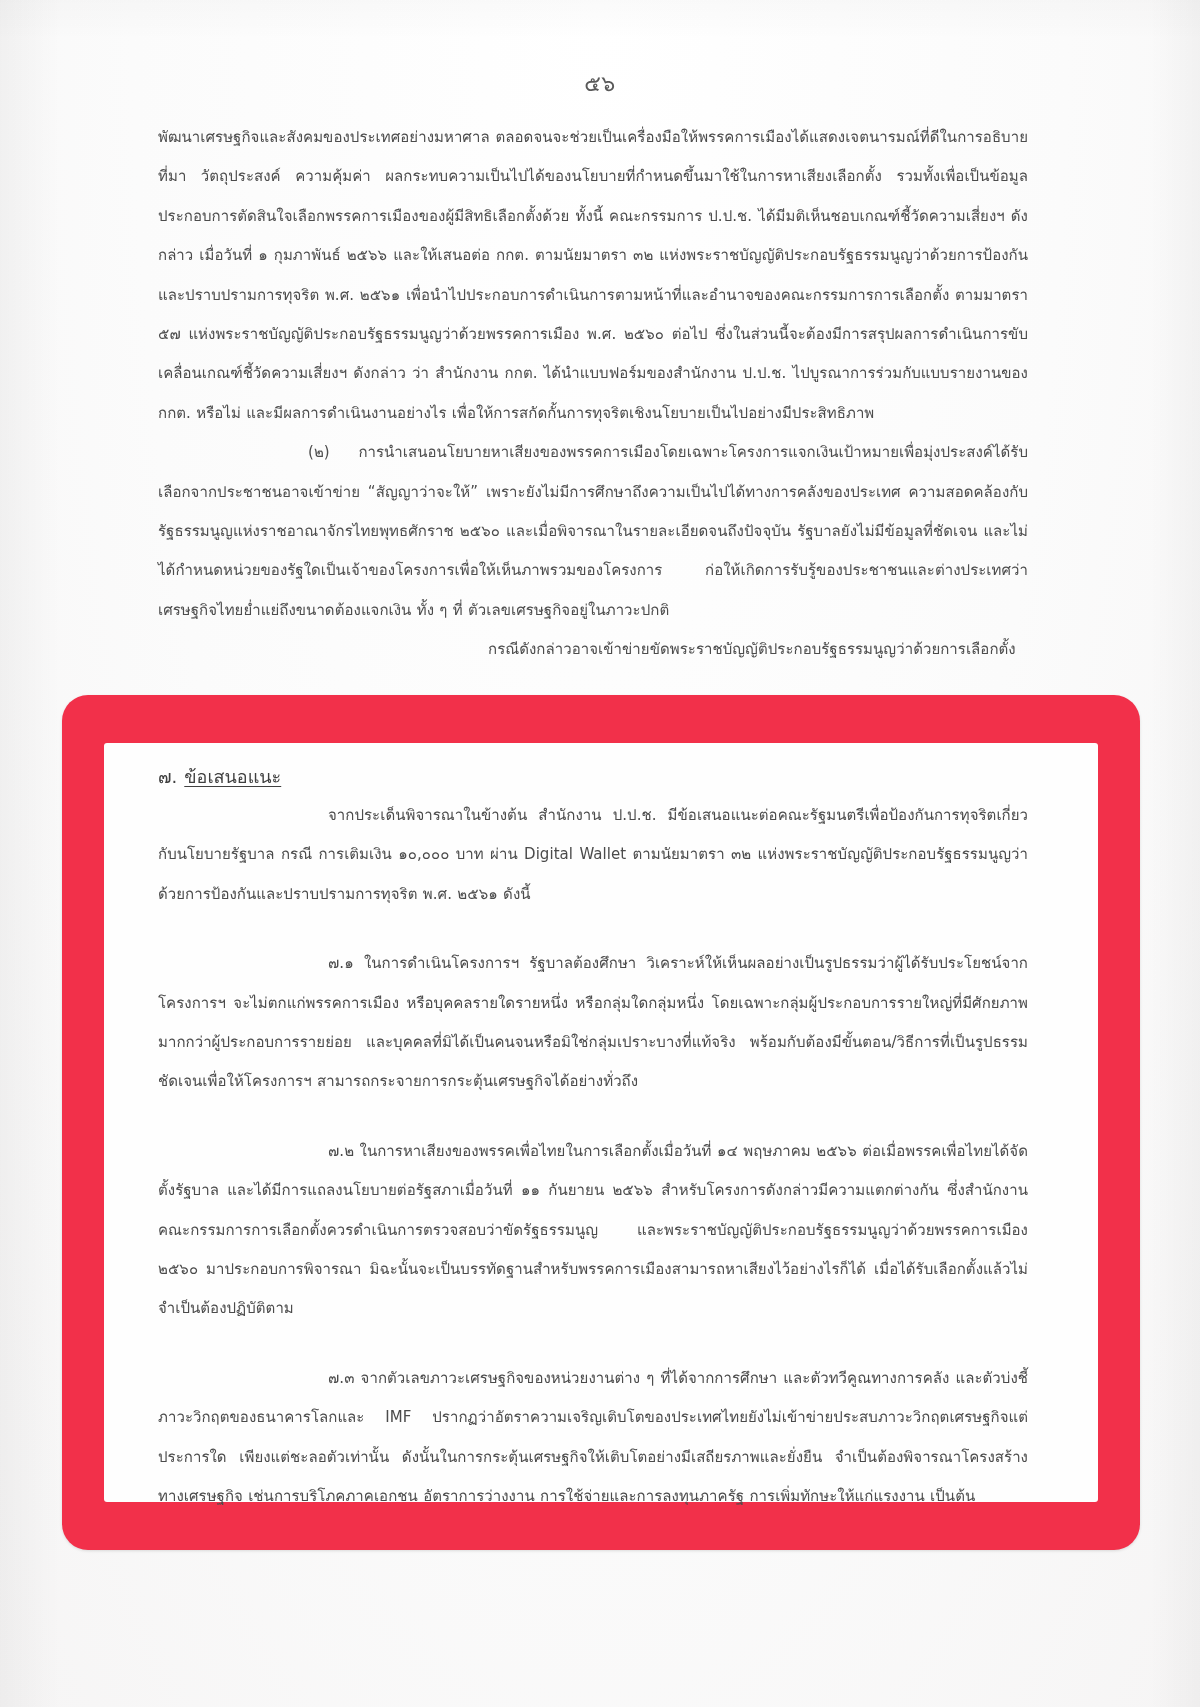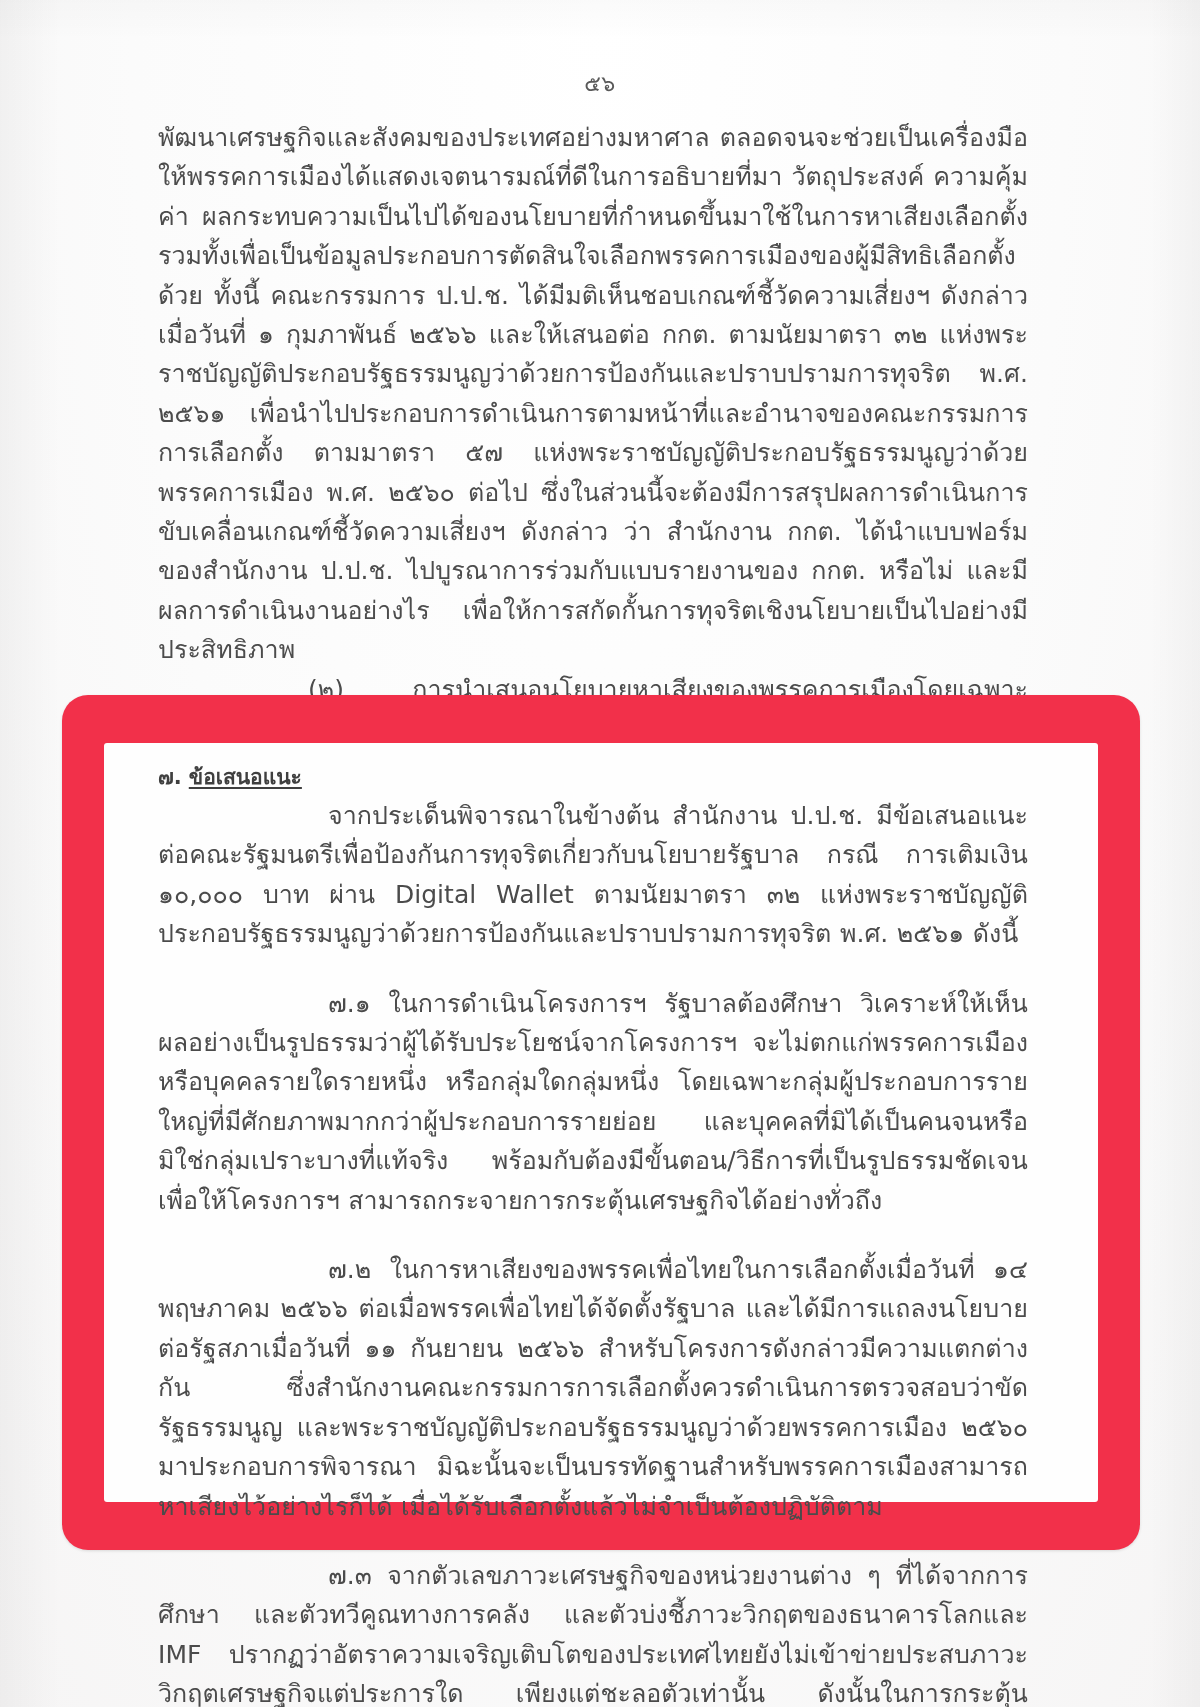--- a/index.html
+++ b/index.html
@@ -51,21 +51,21 @@
 
   
   .doc-body {
     position: absolute;
     left: 158px;
     top: 118px;
     width: 870px;
   }
   .para {
     margin: 0 0 0 0;
-    font-size: 25px;
+    font-size: 15px;
     line-height: 39.4px;
     color: #4c4c4c;
     text-align: justify;
     text-justify: inter-word;
     letter-spacing: 0.05px;
     word-spacing: 0.5px;
   }
   .para.indent {
     text-indent: 170px;
   }
@@ -101,24 +101,24 @@
 
   
   .framed-body {
     position: absolute;
     left: 158px;
     top: 760px;
     width: 870px;
     z-index: 5;
   }
   .section-heading {
-    font-size: 21px;
+    font-size: 18px;
     line-height: 34px;
     color: #3f3f3f;
-    font-weight: bold;
+    font-weight: normal;
     margin: 0 0 2px 0;
   }
   .section-heading .num { margin-right: 7px; }
   .section-heading .title {
     text-decoration: underline;
     text-underline-offset: 3px;
   }
   .framed-body .para { color: #4b4b4b; }
 </style>
 </head>

